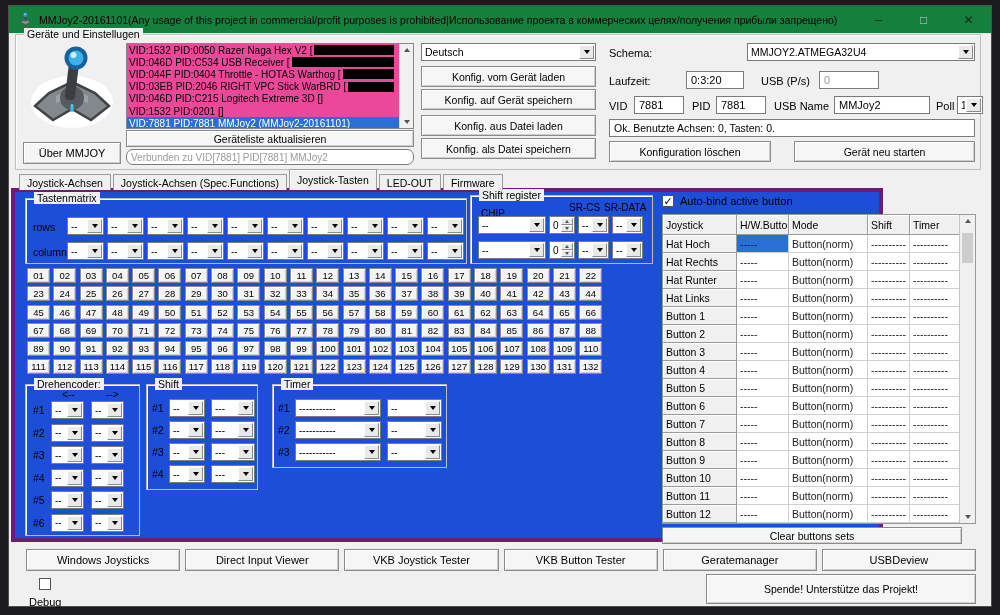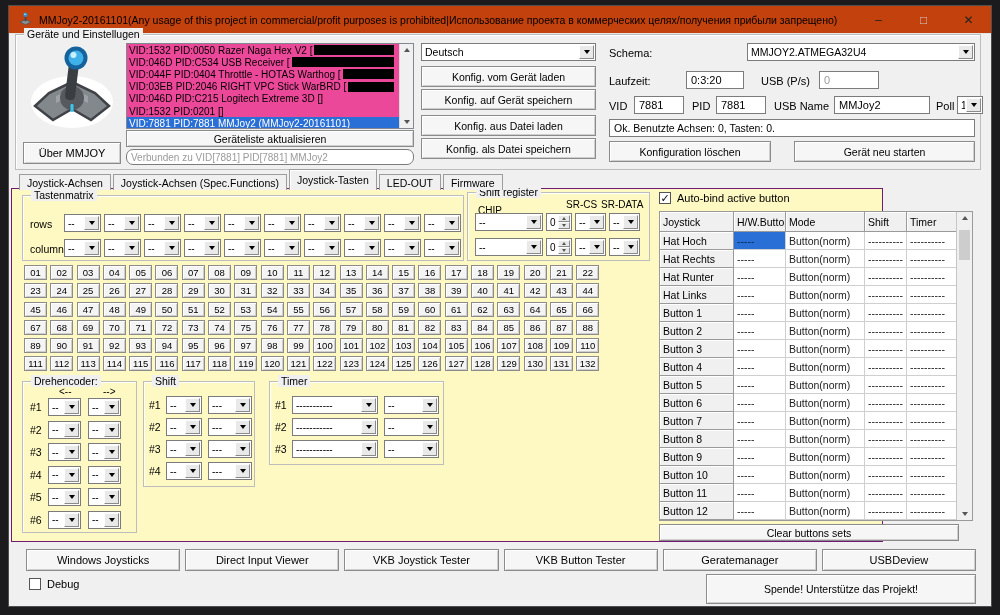--- a/index.html
+++ b/index.html
@@ -2,21 +2,21 @@
 <html><head>
 <meta charset="utf-8">
 <style>
   * { margin:0; padding:0; box-sizing:border-box; }
   html,body { width:1000px; height:615px; }
   body { background:#1b1b1d; position:relative; font-family:"Liberation Sans", sans-serif; color:#000; overflow:hidden; }
 
   .window { position:absolute; left:8px; top:5px; width:984px; height:602px; background:#f0f0f0; border:1px solid #4f4f4f; }
 
   
-  .titlebar { position:absolute; left:0; top:0; width:100%; height:28px; background:#c2410c; display:flex; align-items:center; border-bottom:1px solid #e4e4e4; }
+  .titlebar { position:absolute; left:0; top:0; width:100%; height:28px; background:#15803d; display:flex; align-items:center; border-bottom:1px solid #e4e4e4; }
   .titlebar .appicon { margin:0 6px 0 9px; display:flex; }
   .titlebar .ttext { font-size:10.5px; white-space:nowrap; overflow:hidden; flex:1; }
   .wctrl { display:flex; height:28px; }
   .wbtn { width:45px; height:28px; display:flex; align-items:center; justify-content:center; font-size:12px; color:#222; }
   .wbtn.dis { color:#c9c9c9; }
 
   
   .lbl { position:absolute; font-size:11px; white-space:nowrap; }
   .btn { background:#f6f6f6; border:1px solid #8b8b8b; box-shadow:inset 1px 1px 0 #ffffff, inset -1px -1px 0 #cfcfcf; font-family:"Liberation Sans",sans-serif; font-size:11px; display:flex; align-items:center; justify-content:center; white-space:nowrap; color:#000; cursor:default; }
   .field { background:#fff; border:1px solid #7b7b7b; font-size:11px; display:flex; align-items:center; padding:4px 4px; white-space:nowrap; overflow:hidden; }
@@ -44,21 +44,21 @@
   .devitems { position:absolute; left:0; top:0; right:14px; bottom:0; }
   .devitem { height:12.2px; display:flex; align-items:center; padding-left:2px; font-size:10px; white-space:nowrap; overflow:hidden; }
   .devitem.sel { background:#2a6fd6; color:#fff; }
   .redact { display:none; }
   .redact.on { display:block; flex:1; height:10px; background:#000; margin:0 5px 0 2px; }
 
   
   .tabs { position:absolute; left:10px; top:163px; display:flex; align-items:flex-end; z-index:5; height:21px; }
   .tab { background:#f0f0f0; border:1px solid #9c9c9c; border-bottom:none; font-size:10.5px; padding:0 7px; height:16px; display:flex; align-items:center; margin-right:2px; white-space:nowrap; }
   .tab.active { height:21px; box-shadow:inset 1px 1px 0 #fff; z-index:6; }
-  .mainpanel { position:absolute; left:2px; top:182px; width:872px; height:354px; border:1px solid #701a75; background:#fef9c3; }
+  .mainpanel { position:absolute; left:2px; top:182px; width:872px; height:354px; border:4px solid #701a75; background:#1d4ed8; }
 
   .mrow { position:absolute; display:flex; gap:3px; }
   .mrow .combo { width:37px; }
 
   .numgrid { position:absolute; left:12px; top:76px; width:582px; display:flex; flex-wrap:wrap; }
   .numbtn { width:23px; height:15px; margin:0 3.3px 3.3px 0; background:#f4f4f4; border:1px solid #8b8b8b; box-shadow:inset 1px 1px 0 #fff, inset -1px -1px 0 #cfcfcf; font-family:"Liberation Sans",sans-serif; font-size:9.5px; display:flex; align-items:center; justify-content:center; padding:0; }
 
   .drow { display:flex; align-items:center; height:18px; margin-bottom:4.6px; font-size:10.5px; }
   .drow .rn { width:18px; margin-left:7px; }
   .drow .combo { width:33px; }
@@ -1146,20 +1146,20 @@
 
       <button class="btn">VKB Joystick Tester</button>
 
       <button class="btn">VKB Button Tester</button>
 
       <button class="btn">Geratemanager</button>
 
       <button class="btn">USBDeview</button>
     </div>
 
-  <div class="cbrow" style="left:20px; top:572px;">
+  <div class="cbrow" style="left:20px; top:572px;flex-direction:column;">
     <span class="cb"></span>
     <span>Debug</span>
   </div>
 
   <button class="btn" style="position:absolute; left:697px; top:568px; width:270px; height:30px; font-size:10.5px;">Spende! Unterstütze das Projekt!</button>
 
 </div>
 
 </body></html>

